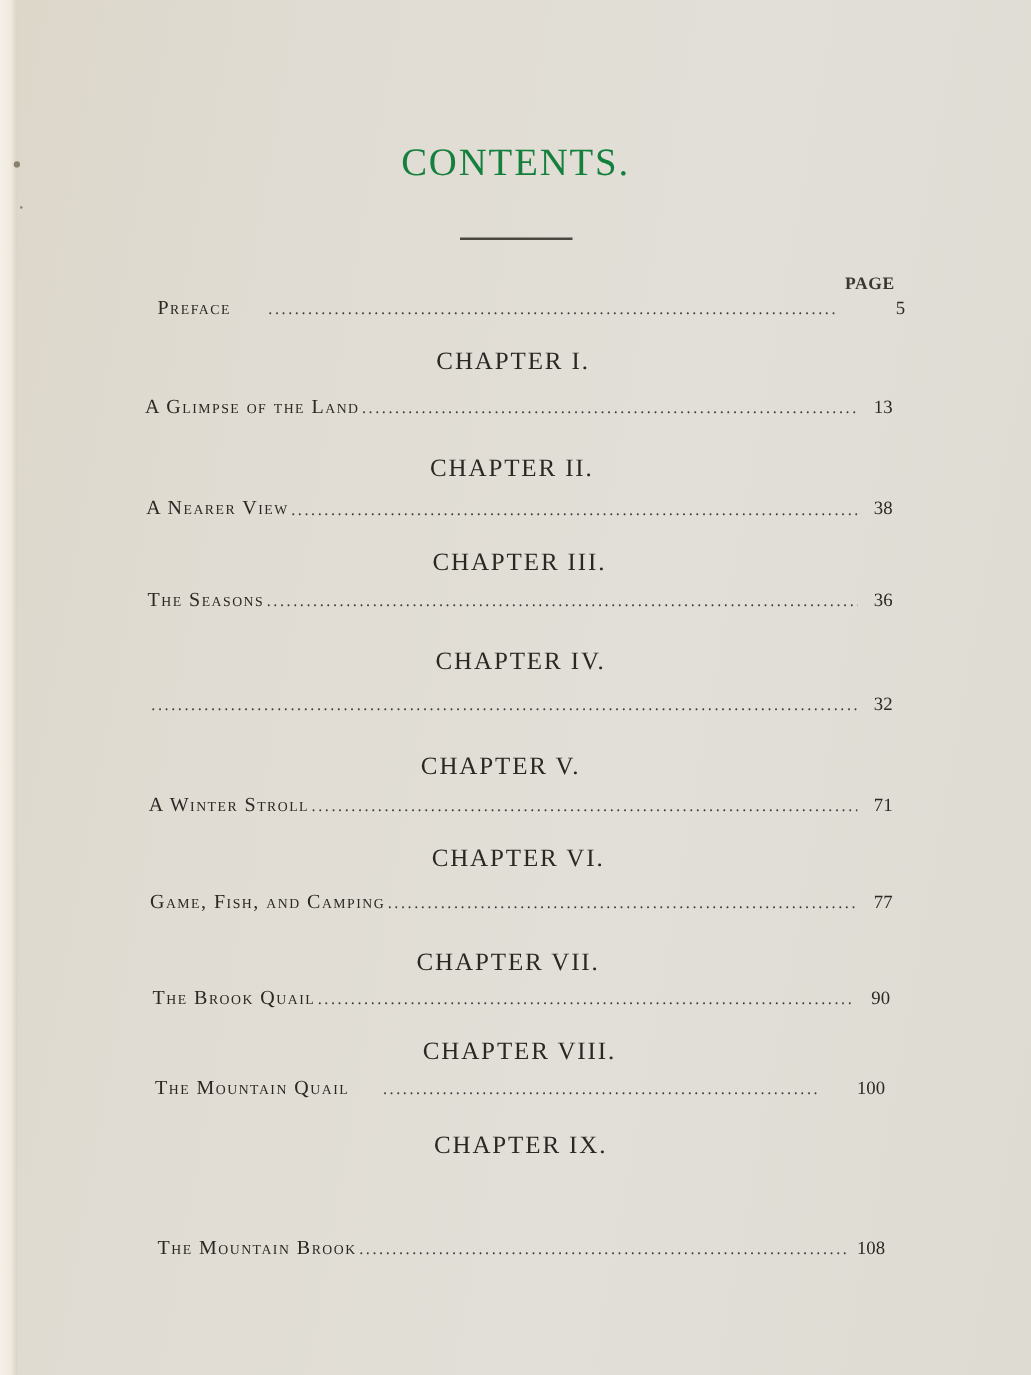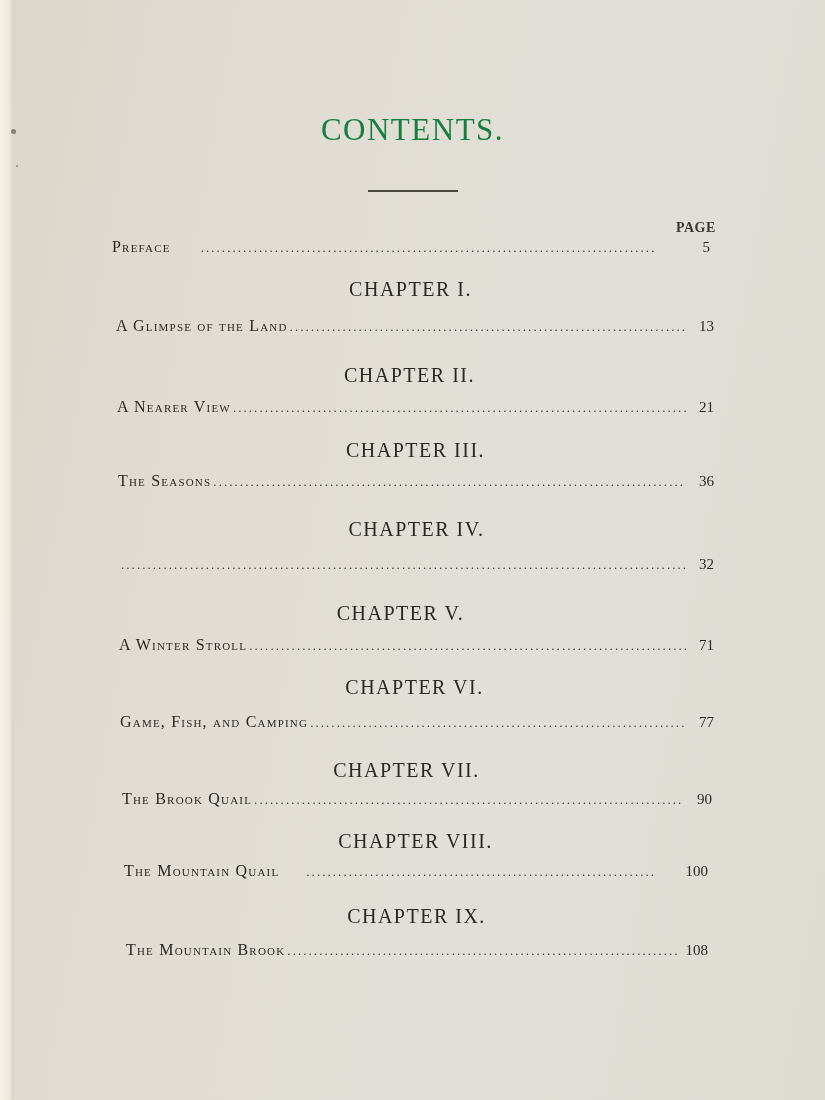--- a/index.html
+++ b/index.html
@@ -101,38 +101,38 @@
 <div class="page-edge"></div>
 <div class="page"></div>
 
 <div class="speck" style="left:11px;top:129px;width:5px;height:5px;"></div>
 <div class="speck" style="left:16px;top:165px;width:2px;height:2px;"></div>
 
 <div class="title">CONTENTS.</div>
 <div class="rule"></div>
 <div class="page-label">PAGE</div>
 
-<div class="entry" style="left:112px; top:238px; width:598px;gap:28px;">
+<div class="entry" style="left:126px; top:238px; width:598px;gap:28px;">
   <span class="label">Preface</span>
   <span class="leader"></span>
   <span class="pageno">5</span>
 </div>
 
 <div class="chapter" style="top:278px; left:-2px;">CHAPTER I.</div>
 <div class="entry" style="left:116px; top:317px; width:598px;">
   <span class="label">A Glimpse of the Land</span>
   <span class="leader"></span>
   <span class="pageno">13</span>
 </div>
 
 <div class="chapter" style="top:364px; left:-3px;">CHAPTER II.</div>
 <div class="entry" style="left:117px; top:398px; width:597px;align-items:flex-end;">
   <span class="label">A Nearer View</span>
   <span class="leader"></span>
-  <span class="pageno">21</span>
+  <span class="pageno">38</span>
 </div>
 
 <div class="chapter" style="top:439px; left:3px;">CHAPTER III.</div>
 <div class="entry" style="left:118px; top:472px; width:596px;">
   <span class="label">The Seasons</span>
   <span class="leader"></span>
   <span class="pageno">36</span>
 </div>
 
 <div class="chapter" style="top:518px; left:4px;">CHAPTER IV.</div>
@@ -163,17 +163,17 @@
 </div>
 
 <div class="chapter" style="top:830px; left:3px;">CHAPTER VIII.</div>
 <div class="entry" style="left:124px; top:862px; width:584px;gap:25px;">
   <span class="label">The Mountain Quail</span>
   <span class="leader"></span>
   <span class="pageno">100</span>
 </div>
 
 <div class="chapter" style="top:905px; left:4px;">CHAPTER IX.</div>
-<div class="entry" style="left:126px; top:941px; width:582px;">
+<div class="entry" style="left:126px; top:990px; width:582px;">
   <span class="label">The Mountain Brook</span>
   <span class="leader"></span>
   <span class="pageno">108</span>
 </div>
 
 </body></html>

